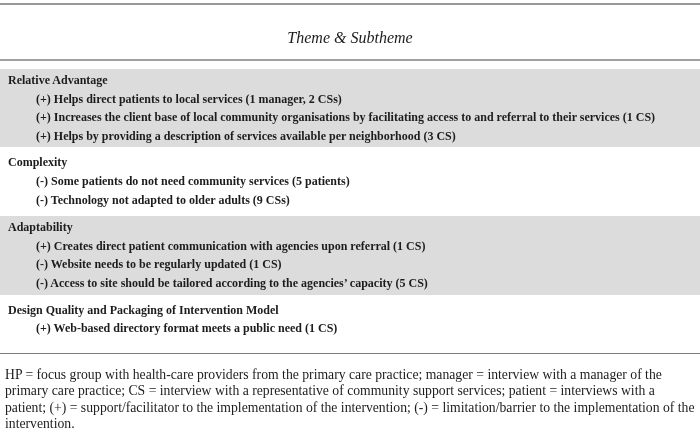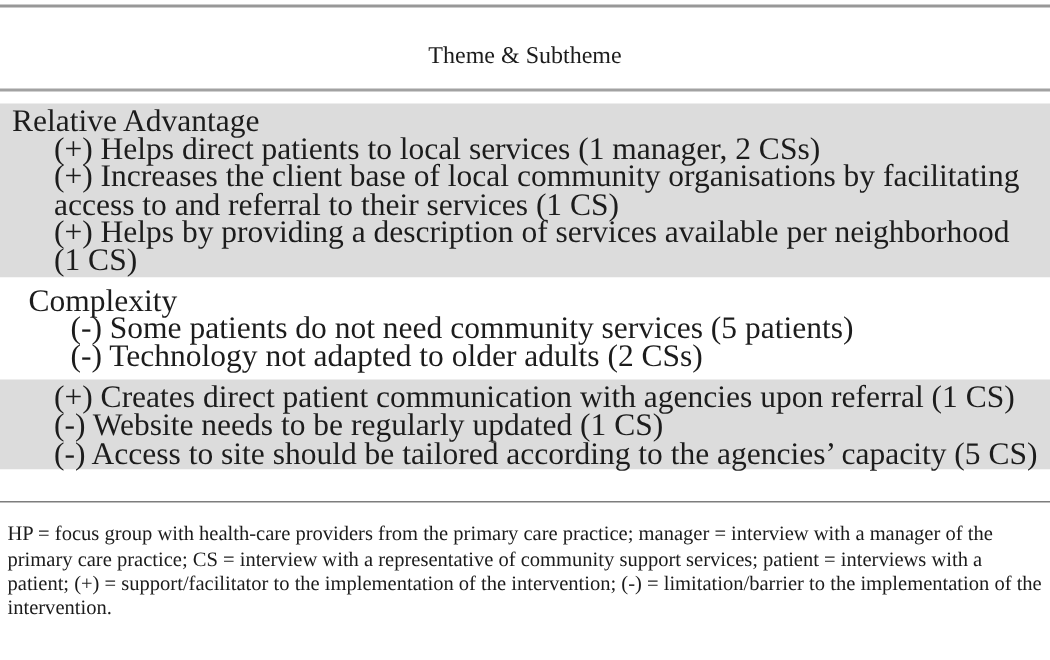--- a/index.html
+++ b/index.html
@@ -14,32 +14,34 @@
   }
   .page { width: 700px; }
 
   .rule { height: 0; border: 0; }
   .top-rule    { margin-top: 3px; border-top: 2px solid #989898; }
   .header-rule { border-top: 2px solid #a2a2a2; }
   .foot-rule   { border-top: 1px solid #7d7d7d; }
 
   .table-header {
     text-align: center;
+    font-style: italic;
     font-size: 16px;
     line-height: 20px;
     padding: 3px 0 3px 0;
     margin-top: 20px;
   }
 
   .section {
-    font-size: 21px;
+    font-size: 12px;
     line-height: 18.6px;
+    font-weight: bold;
   }
   .section.gray  { background: #dcdcdc; padding: 2px 0 2px 0; }
-  .section.white { background: #ffffff; padding: 6px 0 7px 11px; }
+  .section.white { background: #ffffff; padding: 6px 0 7px 0; }
 
   .theme-title { padding-left: 8px; }
   .subtheme    { padding-left: 36px; padding-right: 8px; }
 
   .footnote {
     font-size: 13.7px;
     line-height: 16.4px;
     padding: 5px 5px 0 5px;
   }
 </style>
@@ -53,35 +55,38 @@
   <div class="table-header">
     <span>Theme &amp; Subtheme</span>
   </div>
 
   <hr class="rule header-rule">
 
   <div class="section gray">
     <div class="theme-title">Relative Advantage</div>
     <div class="subtheme">(+) Helps direct patients to local services (1 manager, 2 CSs)</div>
     <div class="subtheme">(+) Increases the client base of local community organisations by facilitating access to and referral to their services (1 CS)</div>
-    <div class="subtheme">(+) Helps by providing a description of services available per neighborhood (1 CS)</div>
+    <div class="subtheme">(+) Helps by providing a description of services available per neighborhood (3 CS)</div>
   </div>
 
   <div class="section white">
     <div class="theme-title">Complexity</div>
     <div class="subtheme">(-) Some patients do not need community services (5 patients)</div>
-    <div class="subtheme">(-) Technology not adapted to older adults (2 CSs)</div>
+    <div class="subtheme">(-) Technology not adapted to older adults (9 CSs)</div>
   </div>
 
   <div class="section gray">
+    <div class="theme-title">Adaptability</div>
     <div class="subtheme">(+) Creates direct patient communication with agencies upon referral (1 CS)</div>
     <div class="subtheme">(-) Website needs to be regularly updated (1 CS)</div>
     <div class="subtheme">(-) Access to site should be tailored according to the agencies’ capacity (5 CS)</div>
   </div>
 
   <div class="section white">
+    <div class="theme-title">Design Quality and Packaging of Intervention Model</div>
+    <div class="subtheme">(+) Web-based directory format meets a public need (1 CS)</div>
   </div>
 
   <hr class="rule foot-rule">
 
   <div class="footnote">HP = focus group with health-care providers from the primary care practice; manager = interview with a manager of the primary care practice; CS = interview with a representative of community support services; patient = interviews with a patient; (+) = support/facilitator to the implementation of the intervention; (-) = limitation/barrier to the implementation of the intervention.</div>
 
 </div>
 
 </body></html>

